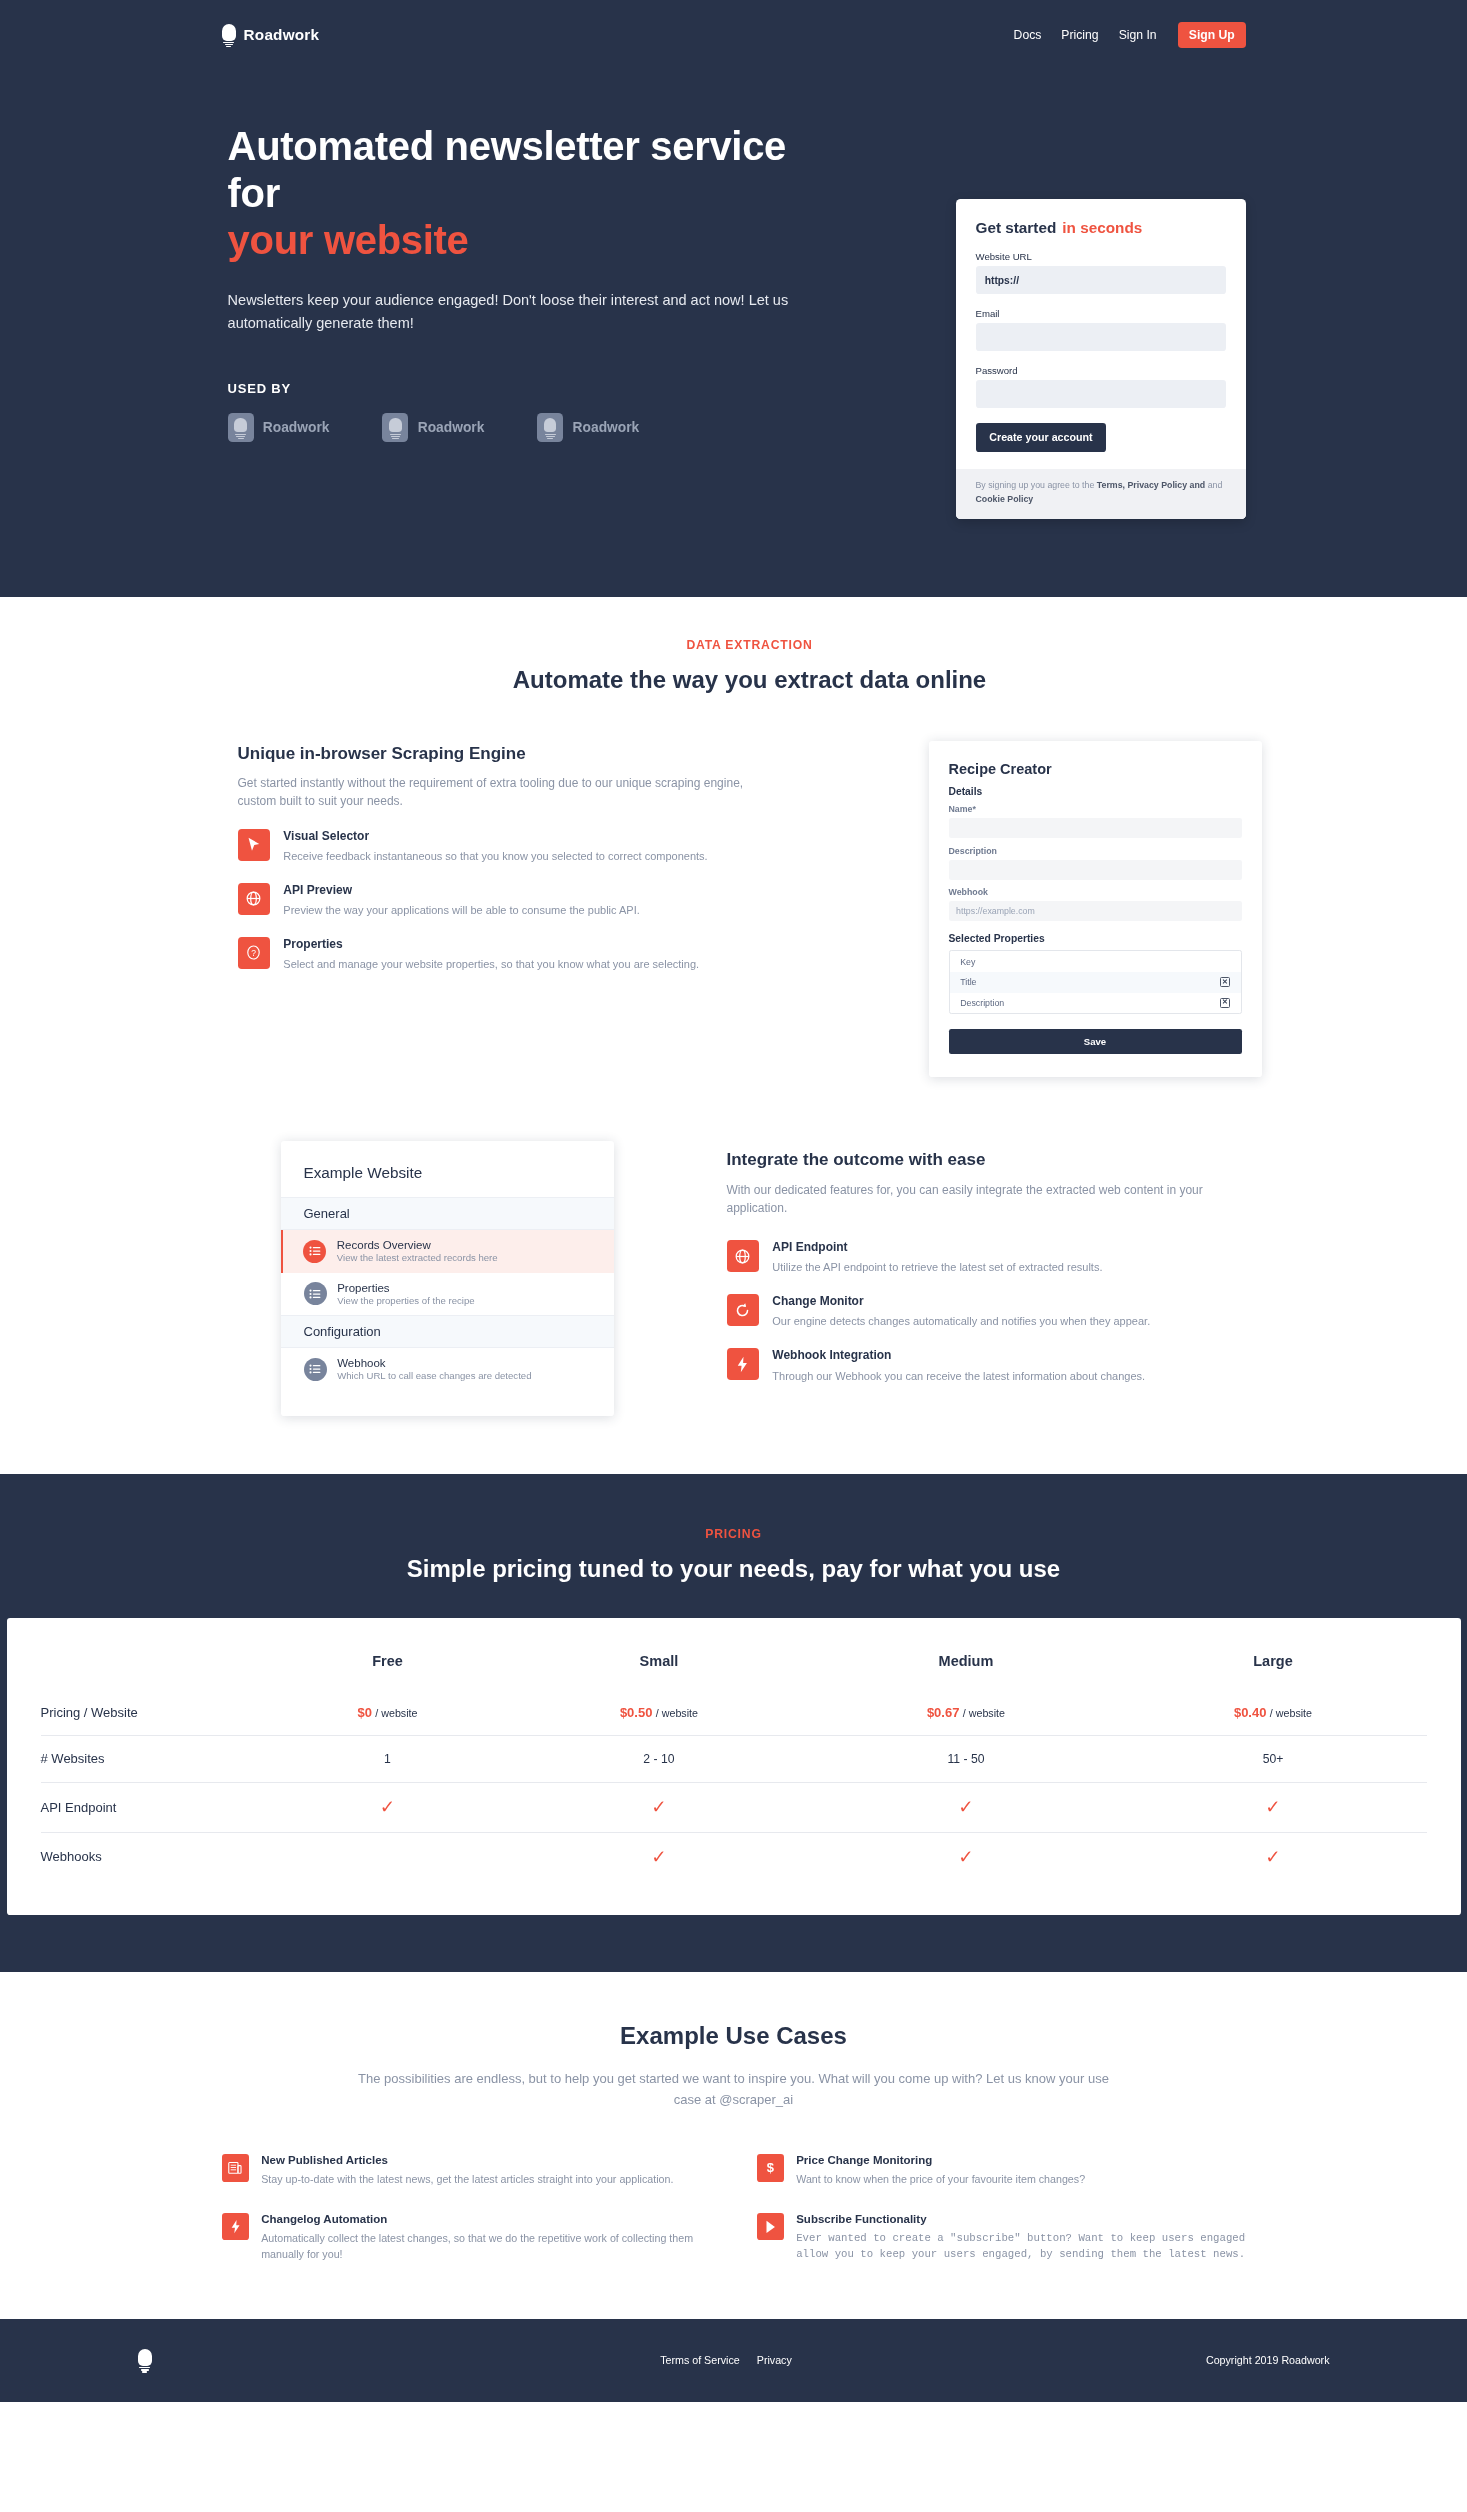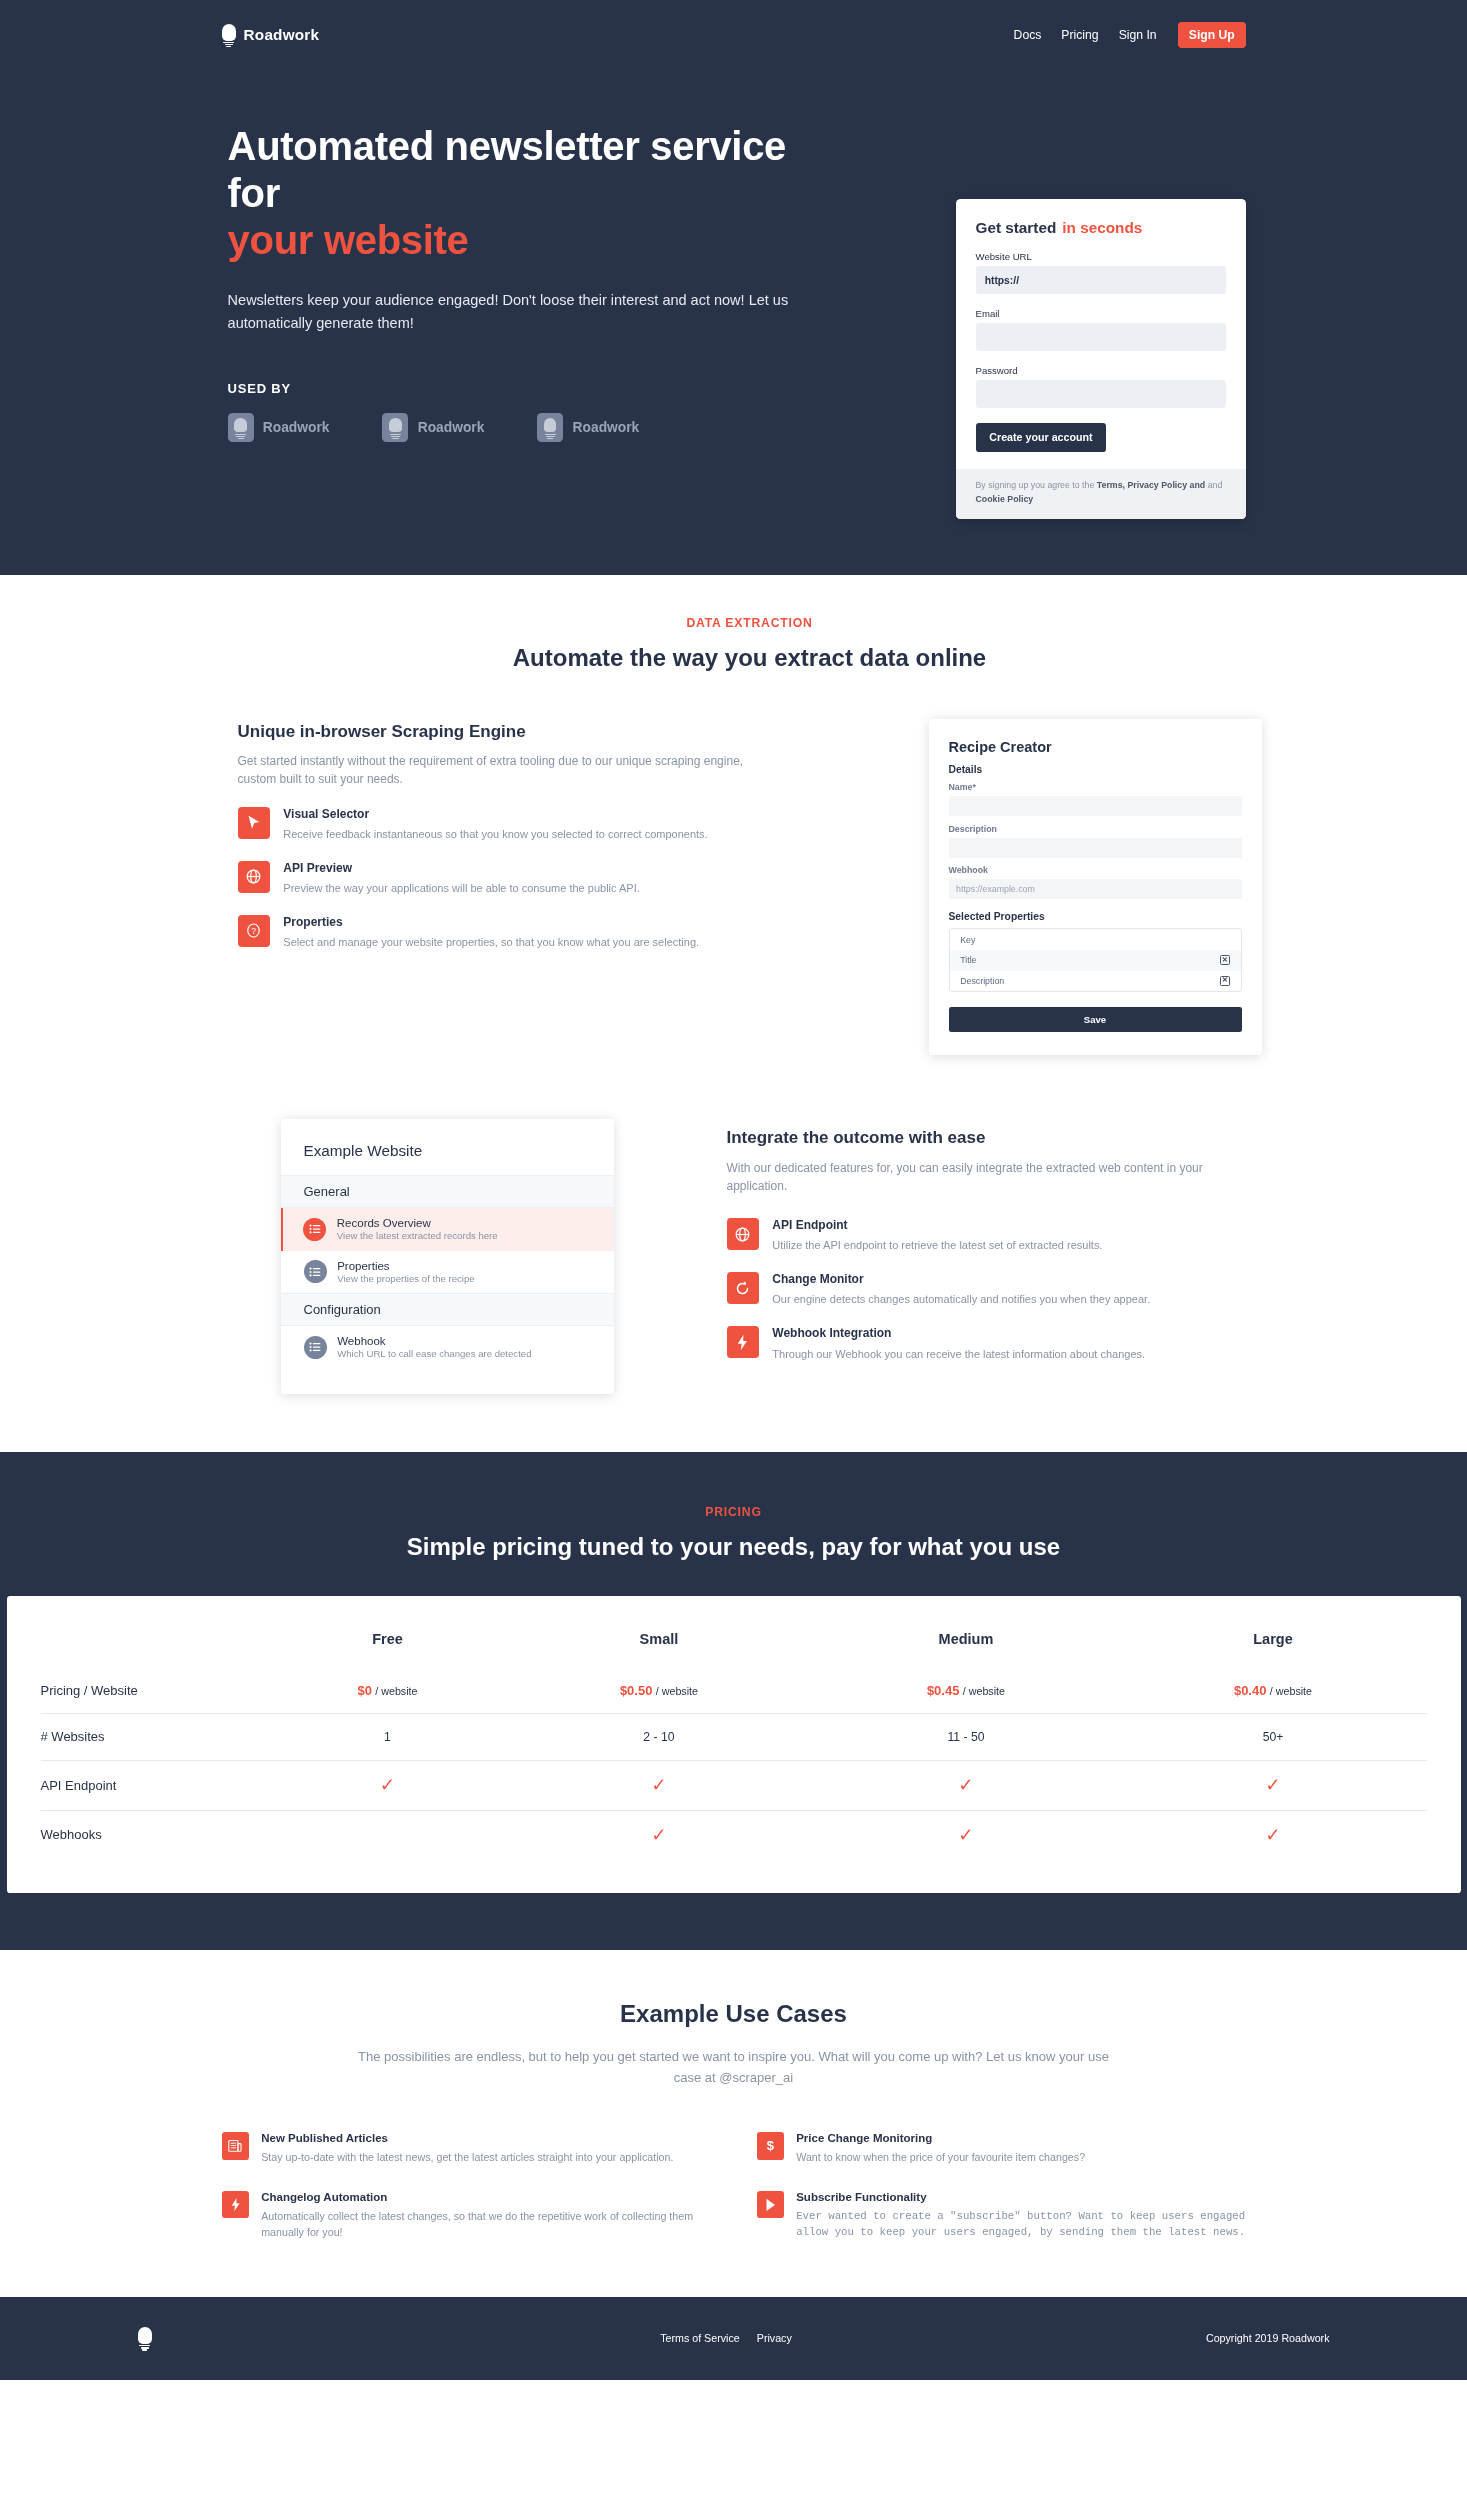--- a/index.html
+++ b/index.html
@@ -34,21 +34,21 @@
   .nav { display: flex; align-items: center; gap: 20px; }
   .nav a {
     color: #ffffff; font-size: 12.2px; text-decoration: none; line-height: 1;
   }
   .nav .signup {
     background: #ef5340; color: #fff; font-weight: bold; font-size: 12.2px;
     padding: 6.9px 10.7px; border-radius: 3.8px; margin-left: 1.5px;
   }
 
   
-  .hero { background: #28334a; padding-bottom: 56px; }
+  .hero { background: #28334a; padding-bottom: 78px; }
   .hero-grid { display: flex; align-items: flex-start; padding-top: 53px; }
   .hero-left { width: 581px; padding-left: 6.1px; }
   .hero-title {
     font-size: 40px; line-height: 1.18; color: #ffffff; font-weight: bold;
     letter-spacing: -0.3px;
   }
   .hero-title .l2 { color: #ef5340; display: block; }
   .hero-sub {
     margin-top: 24.5px; color: #e6e9ef; font-size: 14.5px; line-height: 1.55;
     max-width: 565px;
@@ -538,21 +538,21 @@
           <th>Small</th>
           <th>Medium</th>
           <th>Large</th>
         </tr>
       </thead>
       <tbody>
         <tr>
           <td class="rowlabel">Pricing / Website</td>
           <td><span class="price-amount">$0</span> <span class="price-unit">/ website</span></td>
           <td><span class="price-amount">$0.50</span> <span class="price-unit">/ website</span></td>
-          <td><span class="price-amount">$0.45</span> <span class="price-unit">/ website</span></td>
+          <td><span class="price-amount">$0.67</span> <span class="price-unit">/ website</span></td>
           <td><span class="price-amount">$0.40</span> <span class="price-unit">/ website</span></td>
         </tr>
         <tr>
           <td class="rowlabel"># Websites</td>
           <td>1</td>
           <td>2 - 10</td>
           <td>11 - 50</td>
           <td>50+</td>
         </tr>
         <tr>

